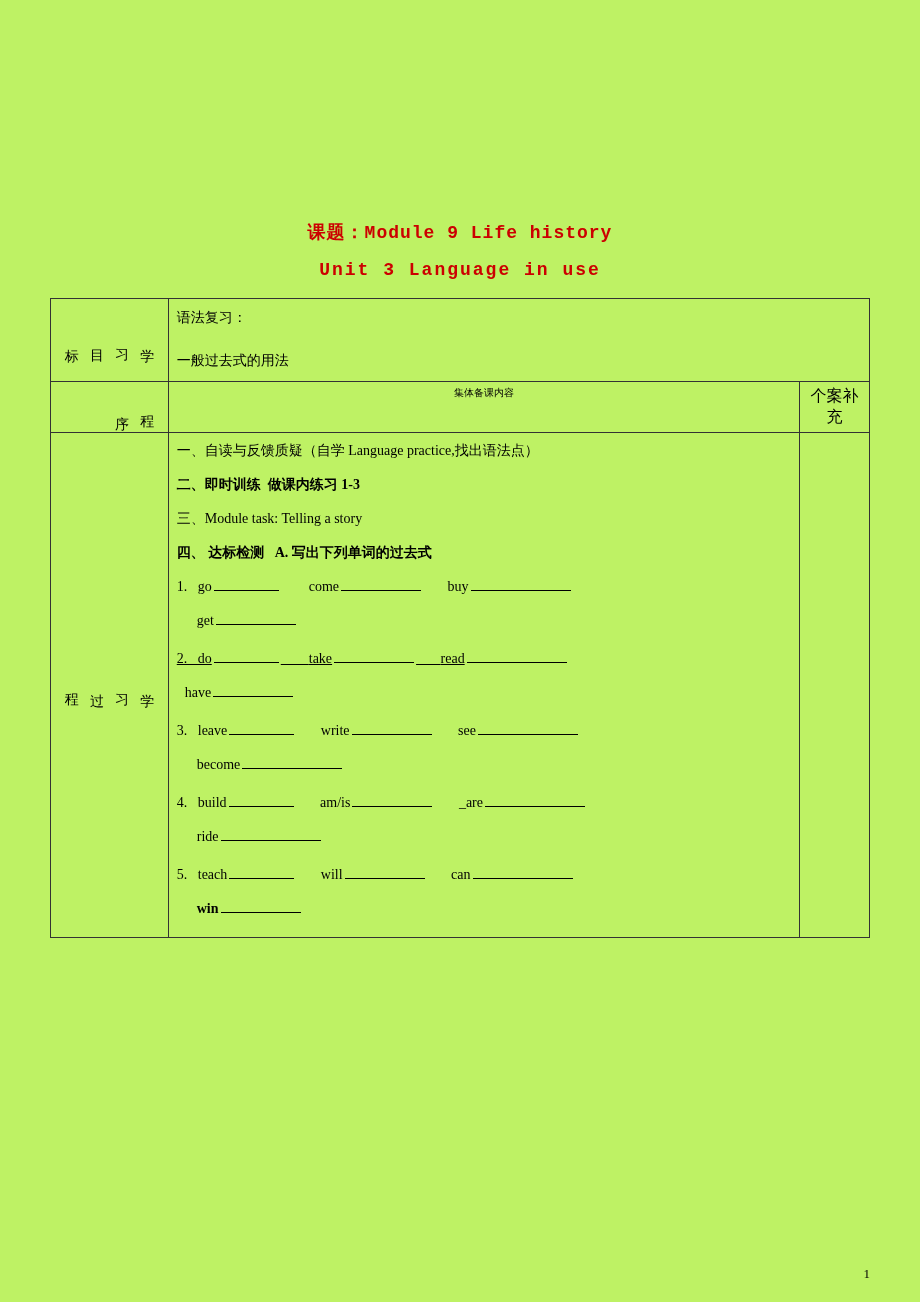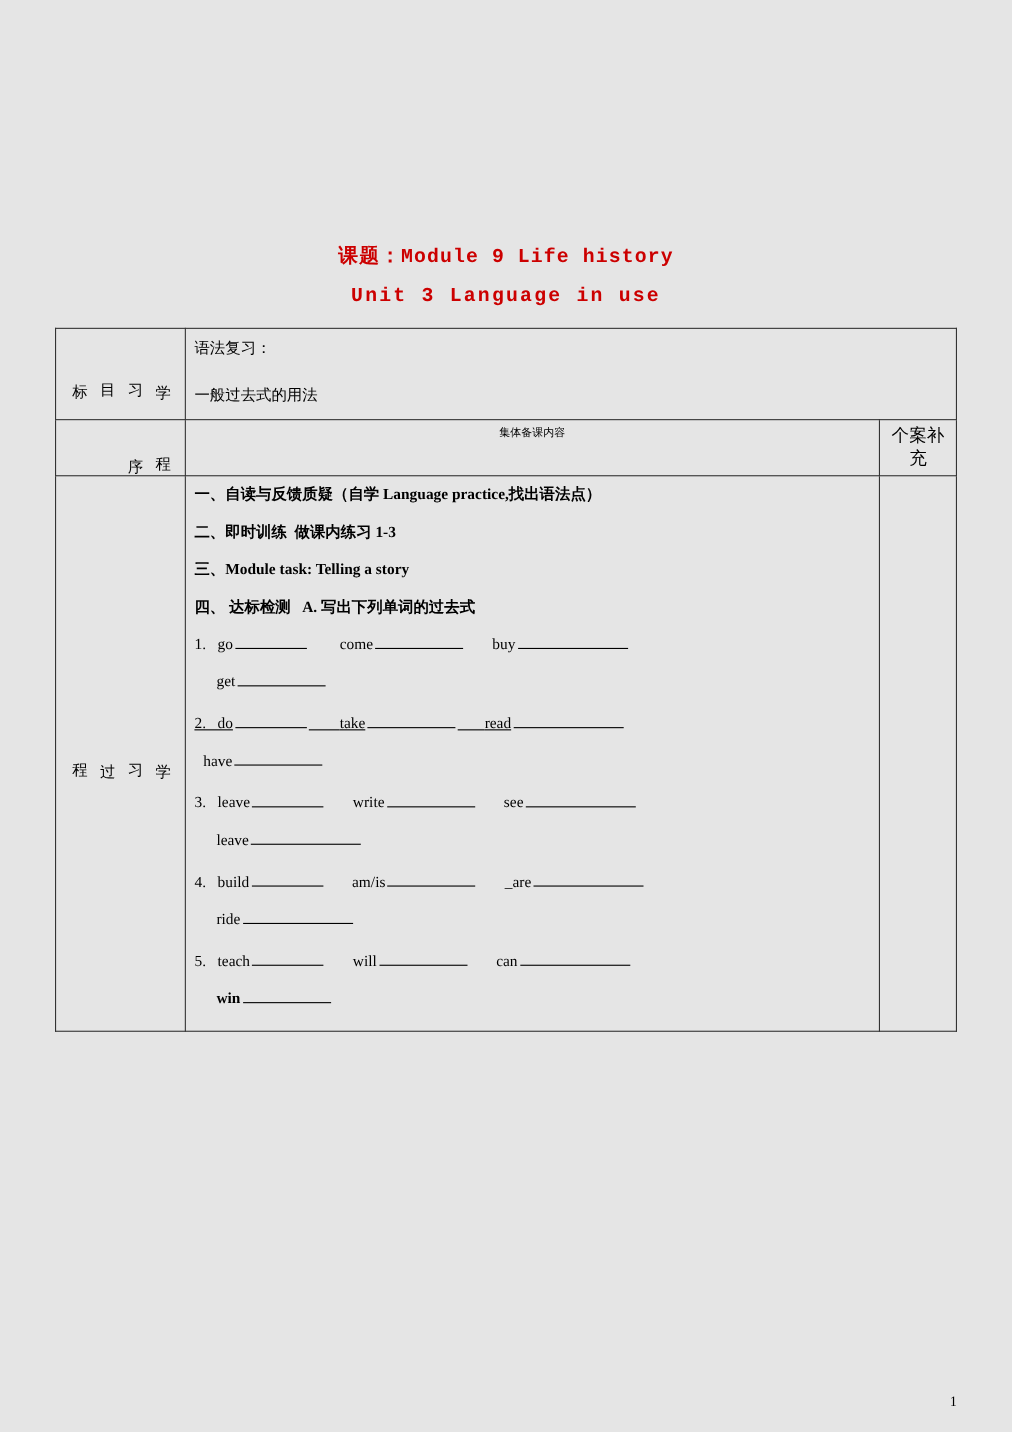--- a/index.html
+++ b/index.html
@@ -15,21 +15,21 @@
       color: #000000;
       width: 920px;
       min-height: 1302px;
       padding: 0;
       position: relative;
     }
 
     .page-container {
       width: 920px;
       min-height: 1302px;
-      background: #e5e5e5;
+      background: #bef264;
       padding: 40px 50px 60px 50px;
       position: relative;
     }
 
     .top-blank {
       height: 180px;
     }
 
     .title-section {
       text-align: center;
@@ -99,21 +99,20 @@
       vertical-align: middle;
     }
 
     .learning-process {
       padding: 8px 15px;
       line-height: 2.0;
     }
 
     .learning-process p {
       margin-bottom: 6px;
-      font-weight: bold;
     }
 
     .bold-text {
       font-weight: bold;
     }
 
     .exercise-section {
       margin-top: 6px;
     }
 
@@ -240,21 +239,21 @@
           </div>
 
           <div style="margin-bottom:6px;">
             <span>3.&nbsp;&nbsp;&nbsp;leave</span><span class="underline-field-sm"></span>
             &nbsp;&nbsp;&nbsp;&nbsp;&nbsp;
             <span>write</span><span class="underline-field"></span>
             &nbsp;&nbsp;&nbsp;&nbsp;&nbsp;
             <span>see</span><span class="underline-field-lg"></span>
           </div>
           <div style="margin-bottom:10px;margin-left:20px;">
-            <span>leave</span><span class="underline-field-lg"></span>
+            <span>become</span><span class="underline-field-lg"></span>
           </div>
 
           <div style="margin-bottom:6px;">
             <span>4.&nbsp;&nbsp;&nbsp;build</span><span class="underline-field-sm"></span>
             &nbsp;&nbsp;&nbsp;&nbsp;&nbsp;
             <span>am/is</span><span class="underline-field"></span>
             &nbsp;&nbsp;&nbsp;&nbsp;&nbsp;
             <span>_are</span><span class="underline-field-lg"></span>
           </div>
           <div style="margin-bottom:10px;margin-left:20px;">

